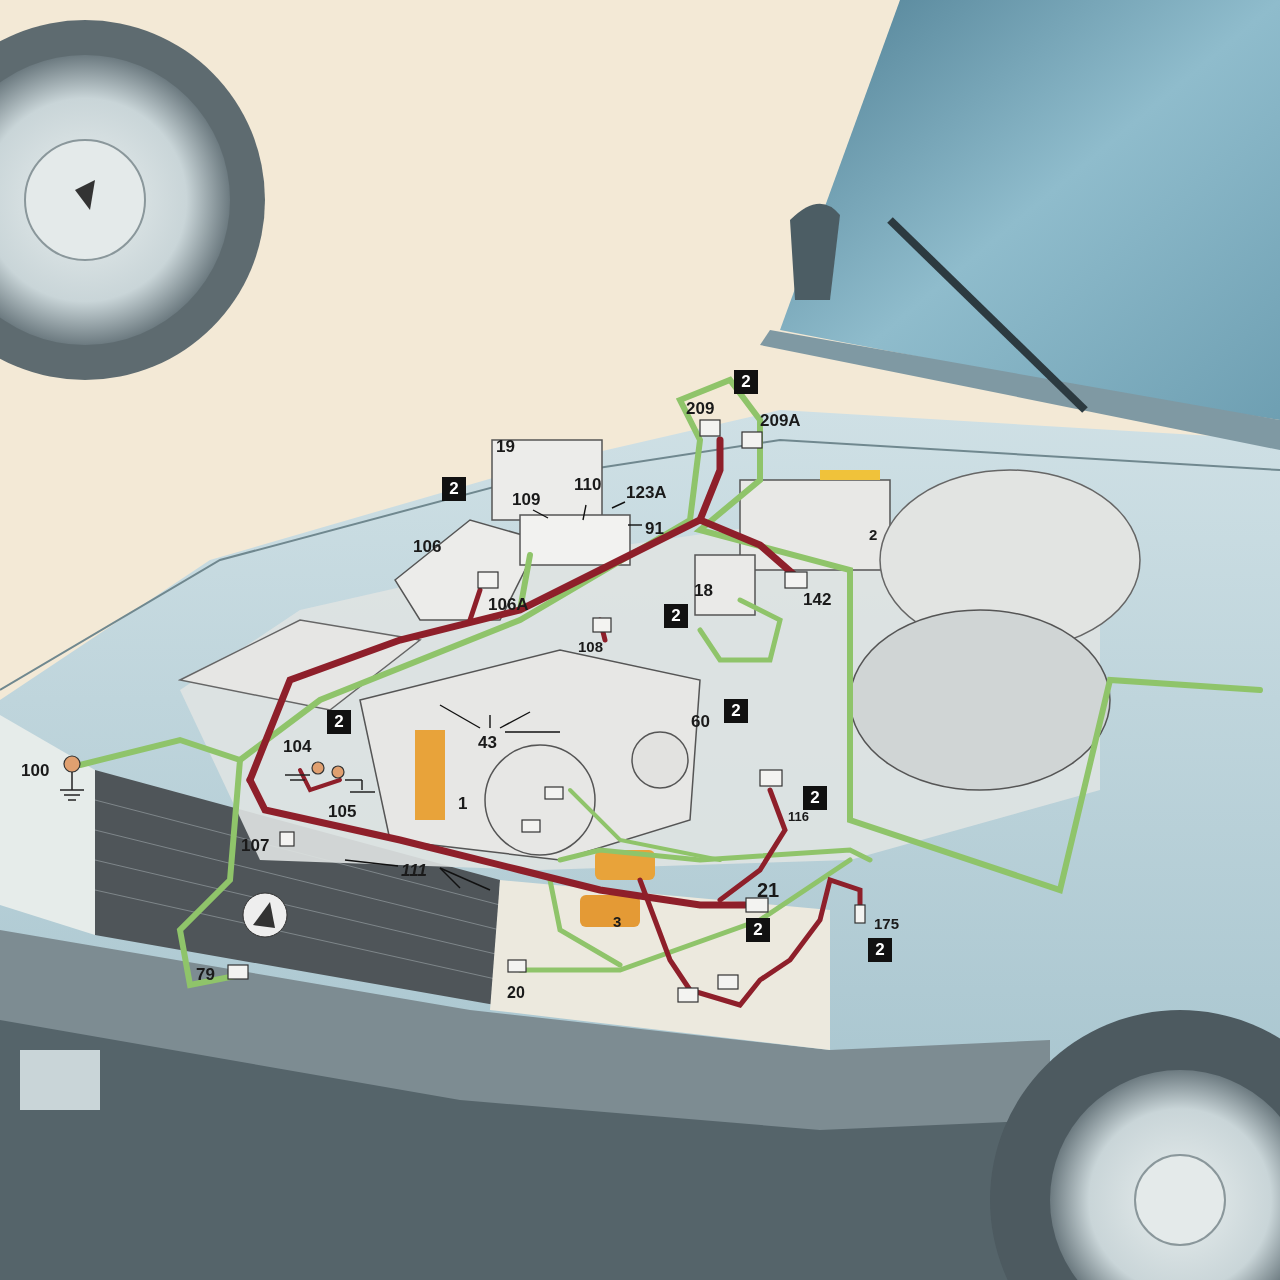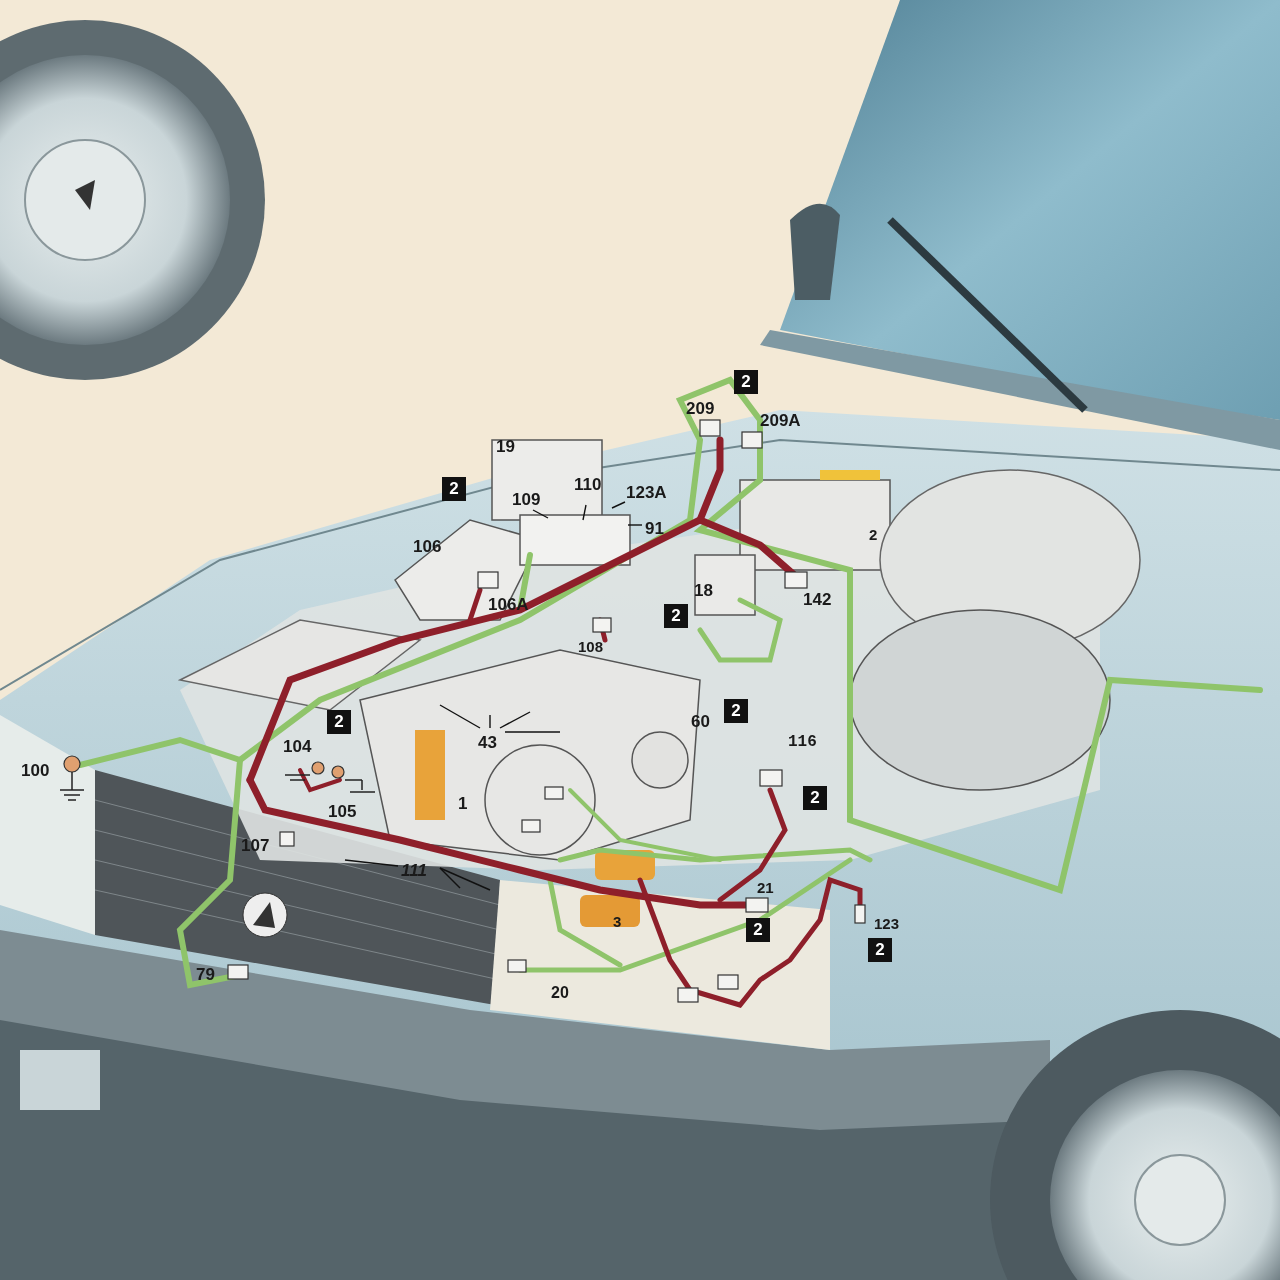--- a/index.html
+++ b/index.html
@@ -180,30 +180,30 @@
   <div class="lbl" style="left:869px;top:527px;font-size:15px;">2</div>
   <div class="lbl" style="left:393px;top:538px;margin-left:20px;">106</div>
   <div class="lbl" style="left:694px;top:582px;">18</div>
   <div class="lbl" style="left:803px;top:591px;">142</div>
   <div class="lbl" style="left:480px;top:596px;margin-left:8px;">106A</div>
   <div class="lbl" style="left:578px;top:639px;font-size:15px;">108</div>
   <div class="lbl" style="left:691px;top:713px;">60</div>
   <div class="lbl" style="left:478px;top:734px;">43</div>
   <div class="lbl" style="left:283px;top:738px;">104</div>
   <div class="lbl" style="left:21px;top:762px;">100</div>
-  <div class="lbl" style="left:788px;top:734px;font-size:16px;font-family:Liberation Mono, monospace;">116</div>
+  <div class="lbl" style="left:788px;top:810px;font-size:13px;">116</div>
   <div class="lbl" style="left:458px;top:795px;">1</div>
   <div class="lbl" style="left:328px;top:803px;">105</div>
   <div class="lbl" style="left:241px;top:830px;margin-top:7px;">107</div>
   <div class="lbl" style="left:401px;top:862px;font-style:italic;">111</div>
-  <div class="lbl" style="left:757px;top:880px;font-size:15px;">21</div>
+  <div class="lbl" style="left:757px;top:880px;font-size:20px;">21</div>
   <div class="lbl" style="left:613px;top:914px;font-size:15px;">3</div>
-  <div class="lbl" style="left:874px;top:916px;font-size:15px;">123</div>
+  <div class="lbl" style="left:874px;top:916px;font-size:15px;">175</div>
   <div class="lbl" style="left:196px;top:966px;">79</div>
-  <div class="lbl" style="left:507px;top:985px;font-size:16px;margin-left:44px;">20</div>
+  <div class="lbl" style="left:507px;top:985px;font-size:16px;">20</div>
 
   <div class="badge" style="left:734px;top:370px;">2</div>
   <div class="badge" style="left:442px;top:477px;">2</div>
   <div class="badge" style="left:664px;top:604px;">2</div>
   <div class="badge" style="left:724px;top:699px;">2</div>
   <div class="badge" style="left:327px;top:710px;">2</div>
   <div class="badge" style="left:803px;top:786px;">2</div>
   <div class="badge" style="left:746px;top:918px;">2</div>
   <div class="badge" style="left:868px;top:938px;">2</div>
 </div>

